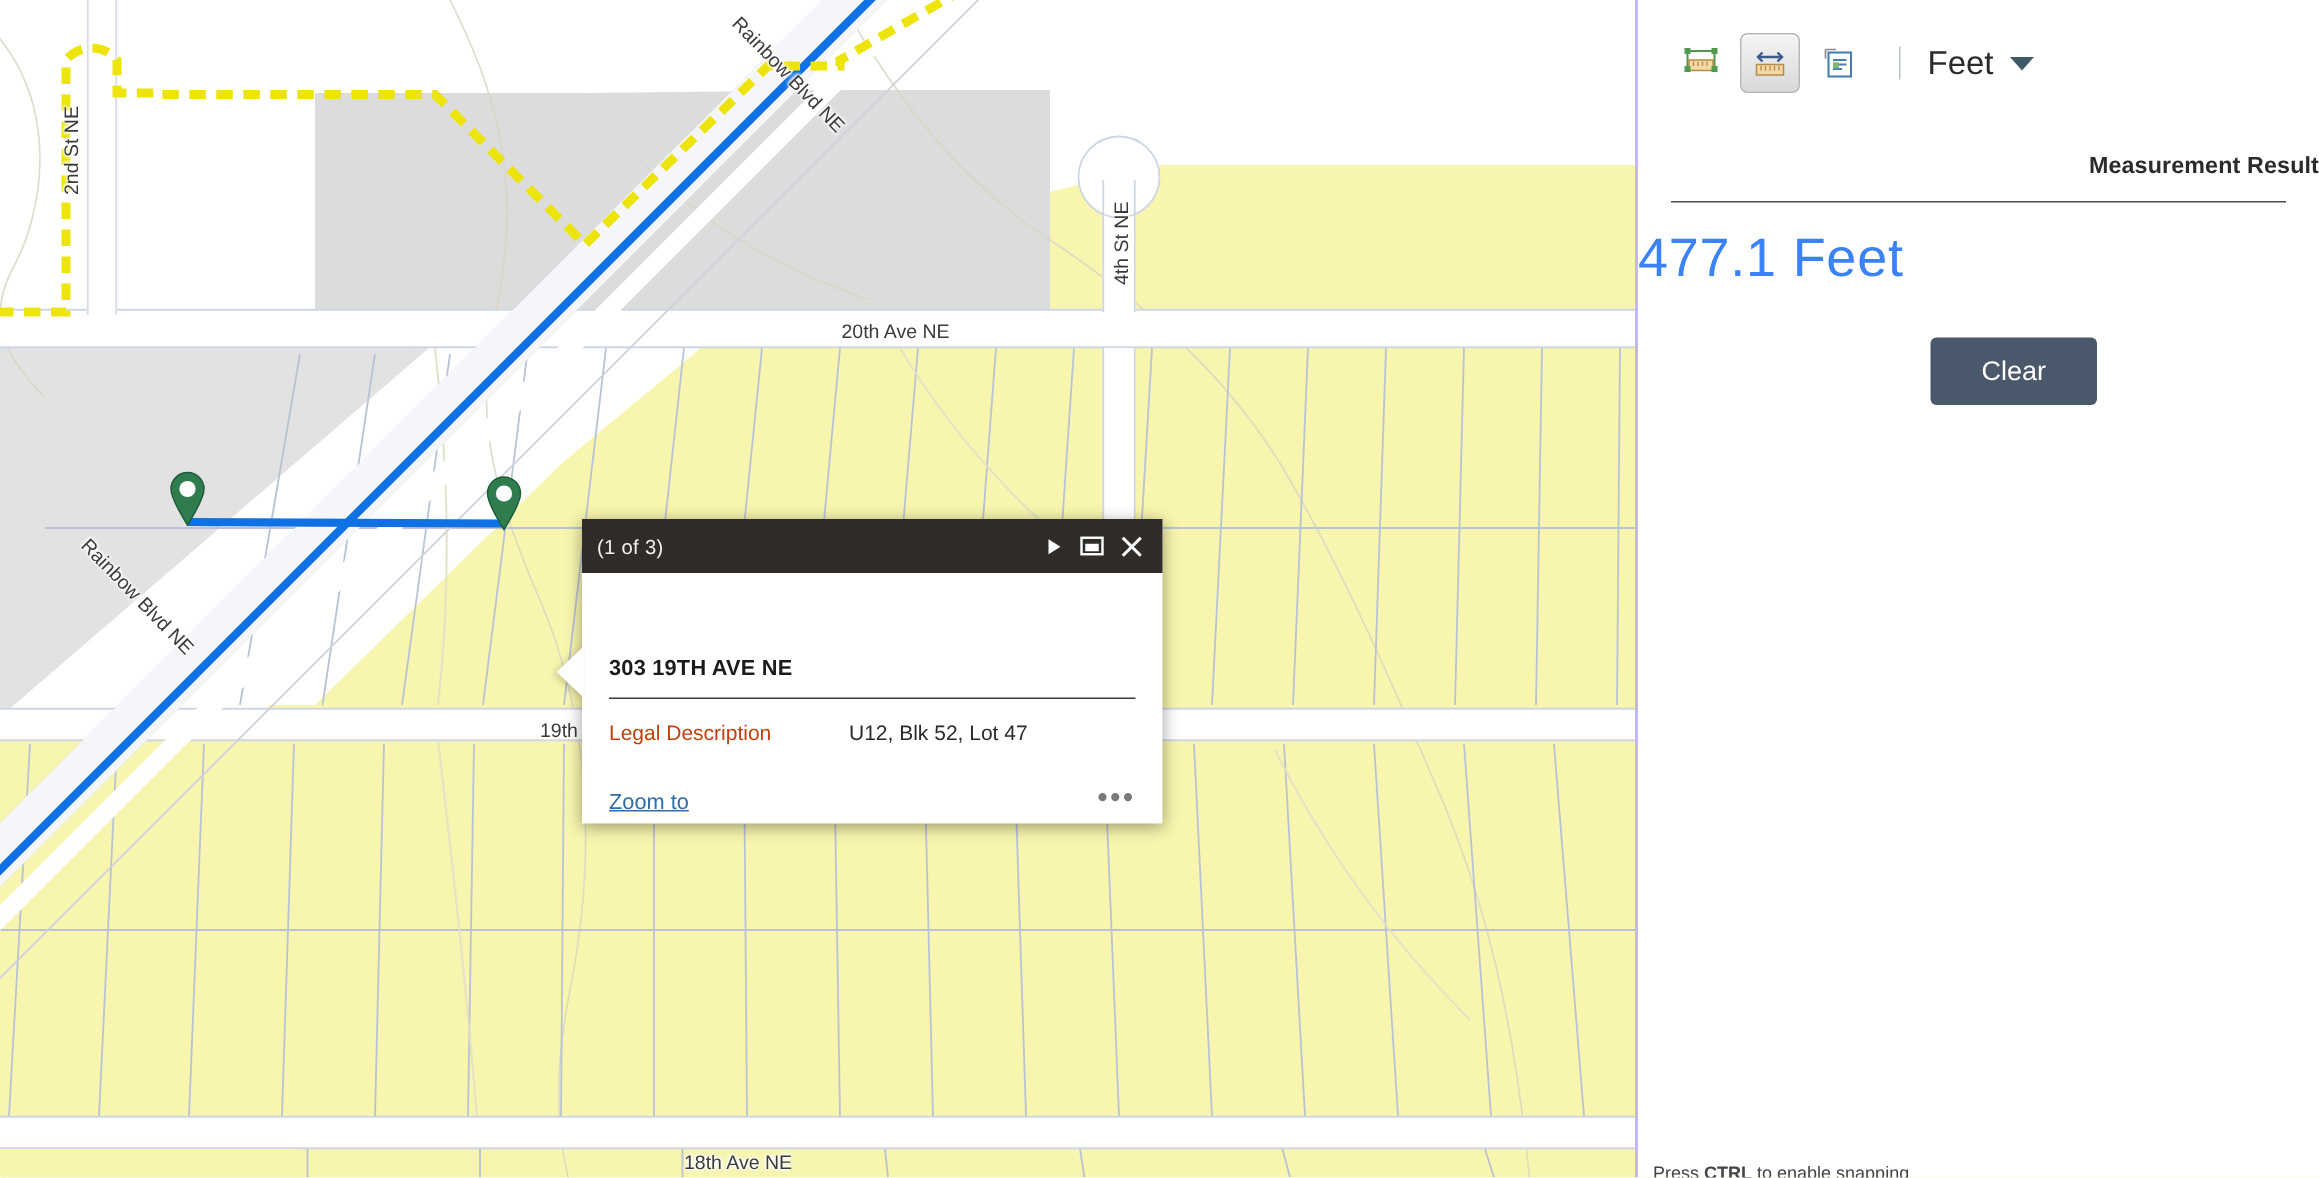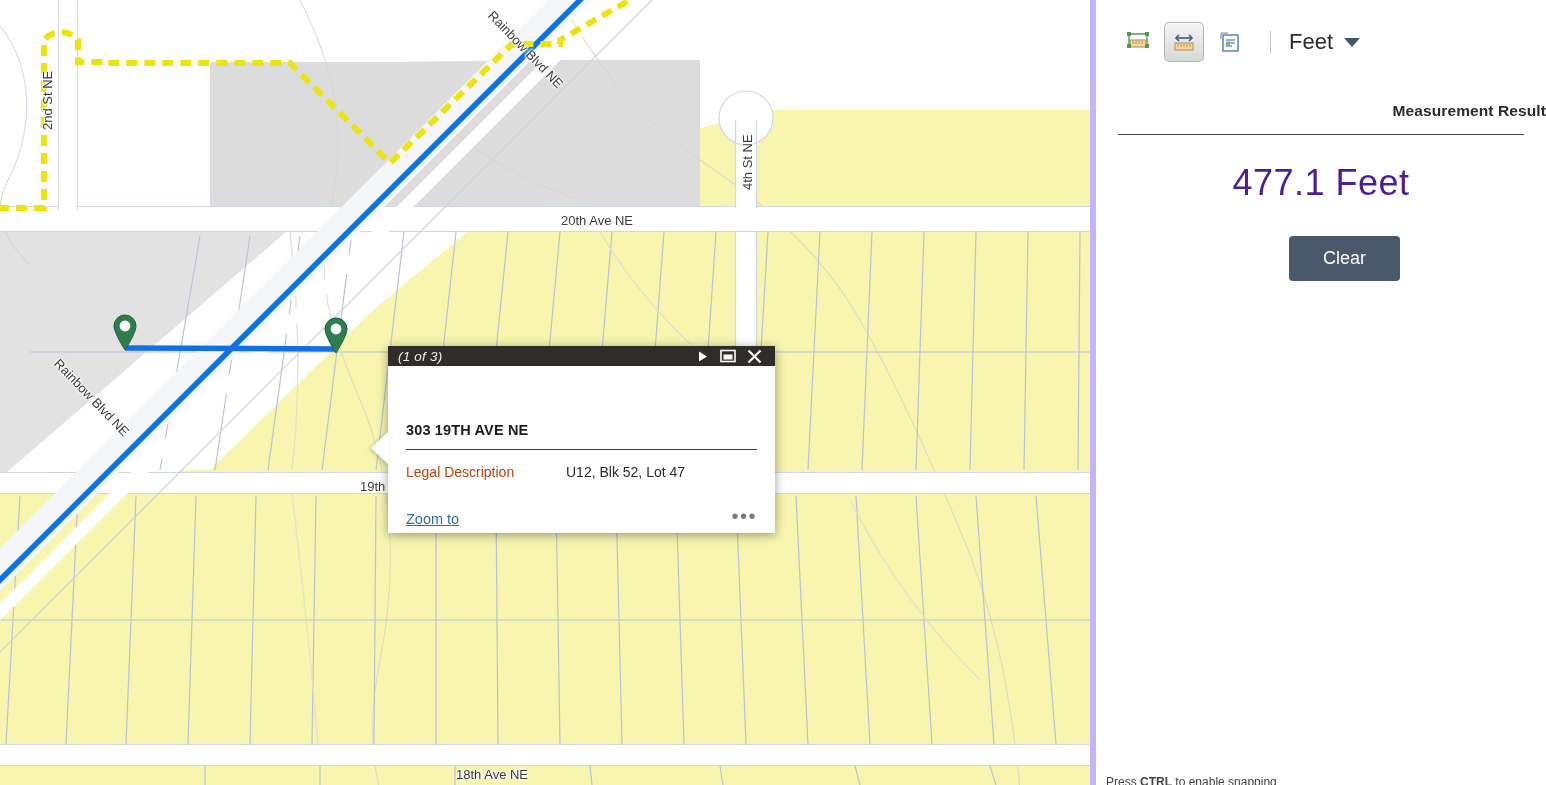--- a/index.html
+++ b/index.html
@@ -51,27 +51,26 @@
   #popup .tail {
     position: absolute;
     left: -17px; top: 85px;
     width: 0; height: 0;
     border-top: 17px solid transparent;
     border-bottom: 17px solid transparent;
     border-right: 18px solid #ffffff;
     filter: drop-shadow(-2px 1px 2px rgba(0,0,0,.18));
   }
   #popup .hdr {
-    height: 20px;
+    height: 36px;
     background: #2f2c29;
     color: #ffffff;
     display: flex;
     align-items: center;
     padding: 0 8px 0 10px;
-    font-style: italic;
   }
   #popup .hdr .count {
     font-size: 13.5px; color: #f2f0ee; letter-spacing: .2px;
   }
   #popup .hdr .spacer { flex: 1; }
   #popup .hdr .btn {
     width: 26px; height: 24px;
     display: flex; align-items: center; justify-content: center;
     cursor: pointer;
   }
@@ -94,21 +93,21 @@
   }
   #popup .foot .spacer { flex: 1; }
   #popup .dots { color: #7a7a7a; font-size: 20px; letter-spacing: 1.5px; cursor: pointer; line-height: 10px; }
 
   
   #panel {
     position: relative;
     width: 456px; height: 785px;
     flex: 0 0 456px;
     background: #ffffff;
-    border-left: 6px solid #c4b5fd;
+    border-left: 2px solid #c4b5fd;
   }
   #toolbar {
     display: flex; align-items: center;
     padding: 22px 0 0 22px;
     gap: 6px;
   }
   .tool {
     width: 40px; height: 40px;
     display: flex; align-items: center; justify-content: center;
     border-radius: 5px; cursor: pointer;
@@ -136,23 +135,23 @@
   #result-head {
     text-align: right;
     font-size: 15.5px; font-weight: bold; color: #2b2b2b;
     margin-top: 40px; letter-spacing: .1px;
   }
   #result-rule {
     height: 1px; background: #4a4a4a;
     margin: 14px 22px 0 22px;
   }
   #result-value {
-    text-align: center;
-    font-size: 36px; color: #4c1d95;
-    margin-top: 27px; letter-spacing: .5px;
+    text-align: left;
+    font-size: 36px; color: #3b82f6;
+    margin-top: 16px; letter-spacing: .5px;
   }
   #clear-wrap { text-align: center; margin-top: 32px; padding-left: 47px; }
   #clear-btn {
     display: inline-block;
     background: #49586b;
     color: #ffffff;
     font-size: 18px;
     padding: 12px 34px;
     border-radius: 4px;
     border: none;

